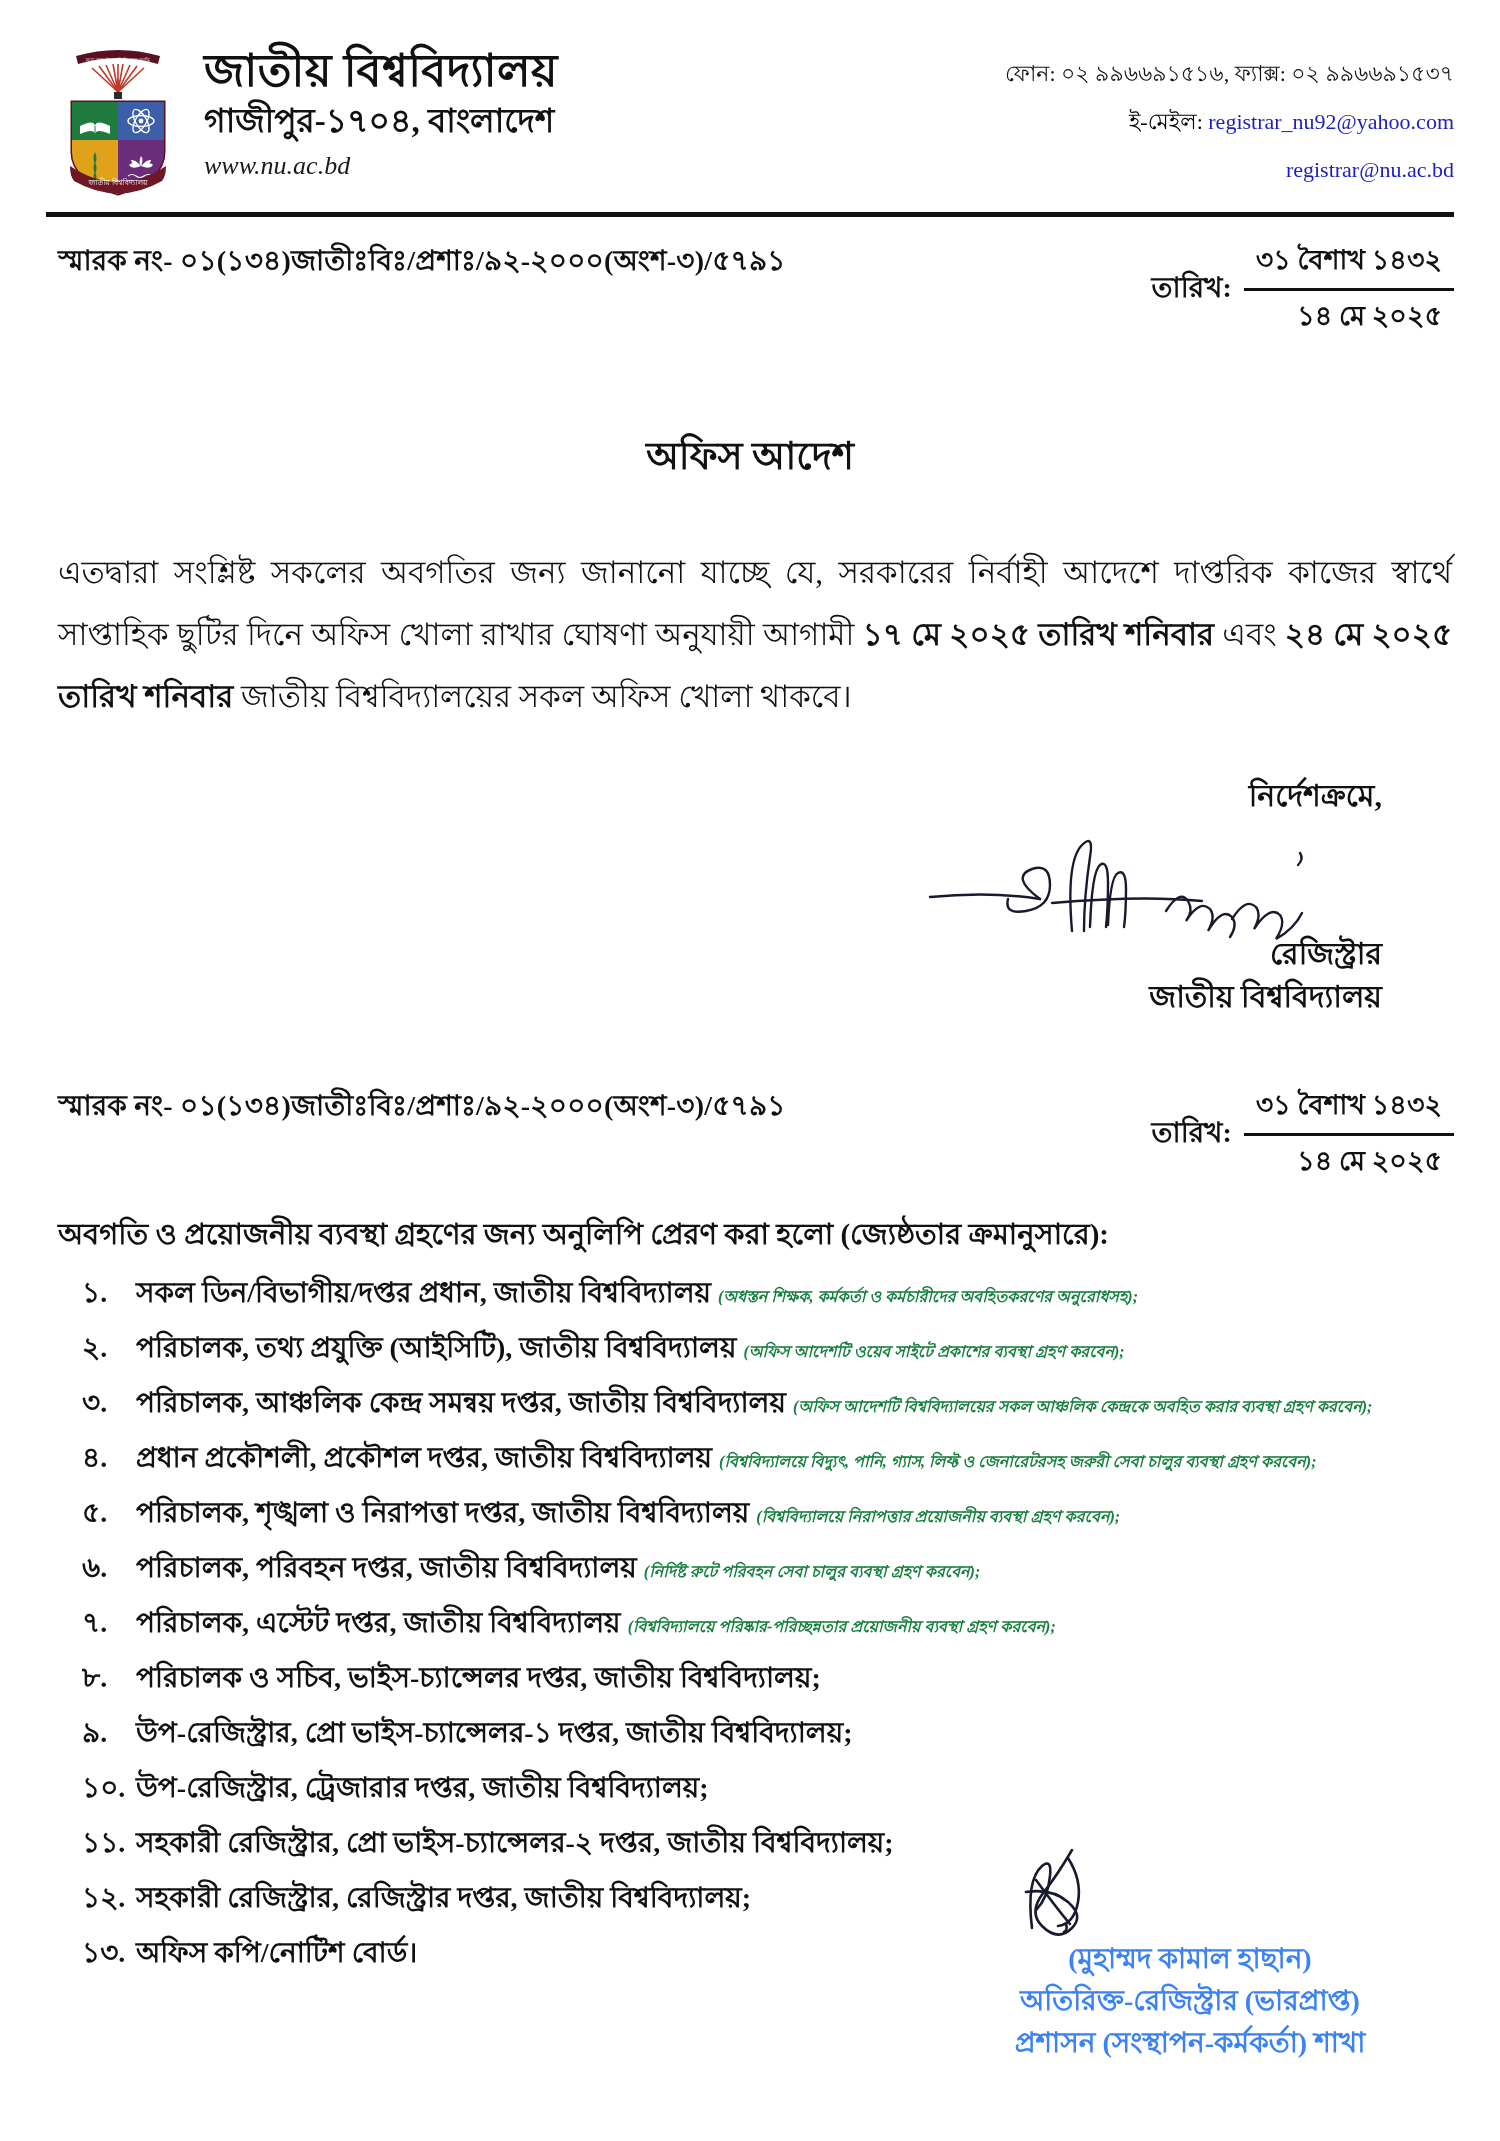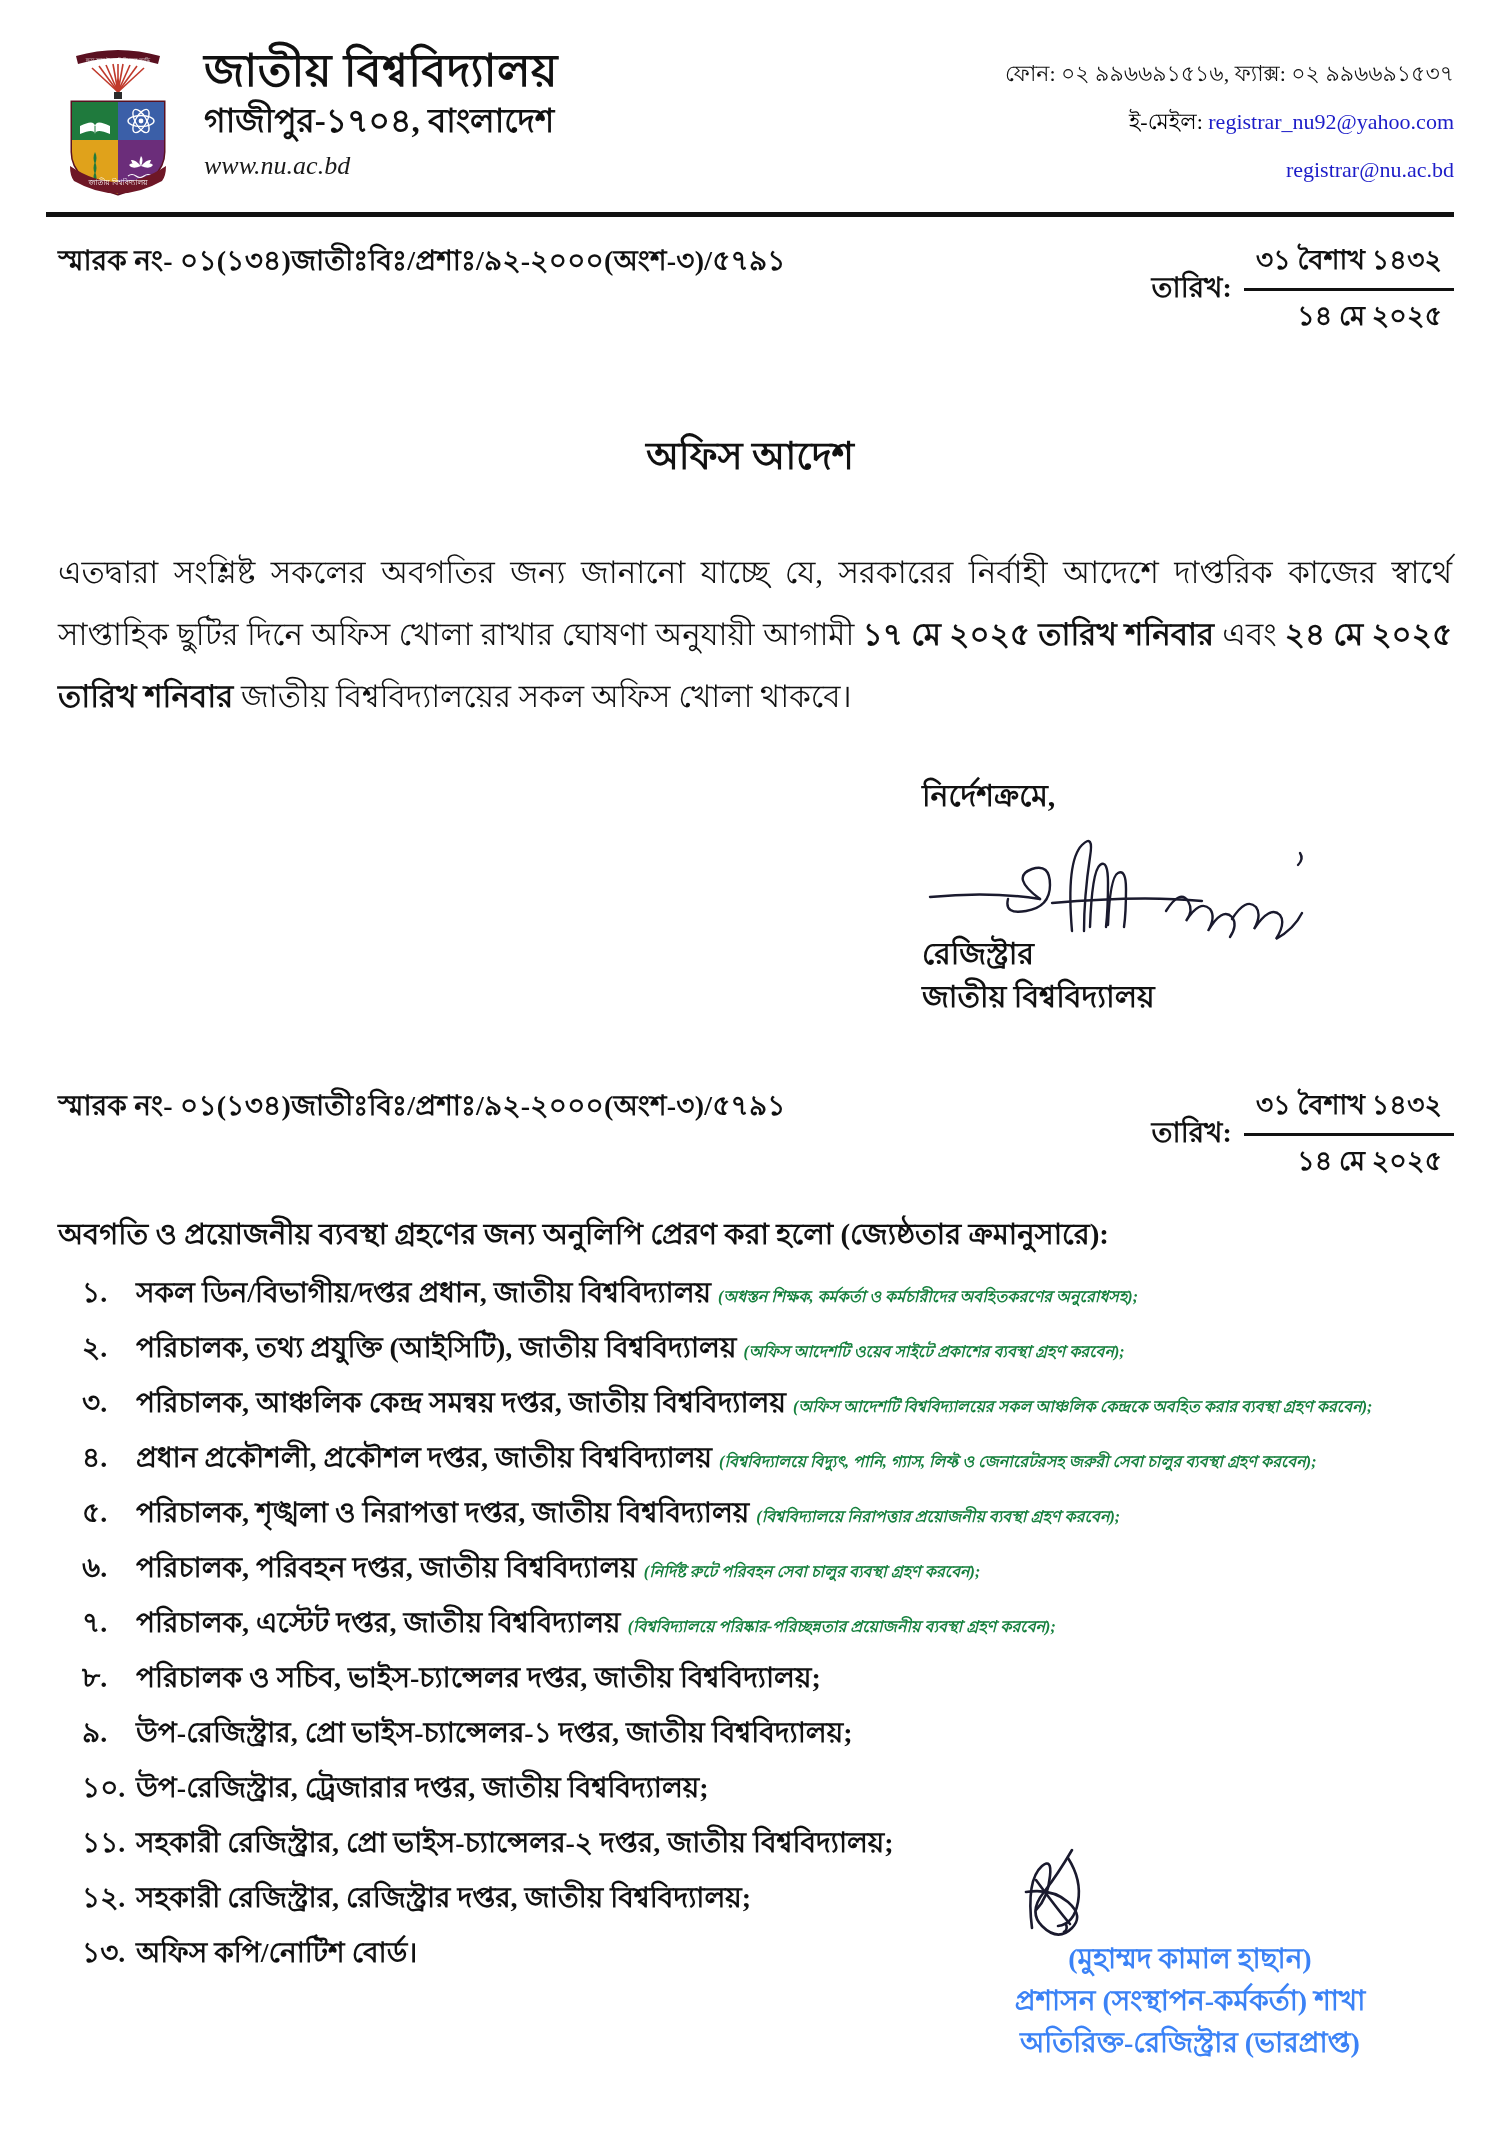--- a/index.html
+++ b/index.html
@@ -63,21 +63,21 @@
   
   .body-text{
     margin:52px 48px 0 58px;
     font-size:31px; line-height:2.0; color:#111;
     text-align:justify; text-justify:inter-word;
     font-weight:500;
   }
   .body-text b{ font-weight:800; }
   
   .sig1{
-    margin-top:44px; text-align:left;
+    margin-top:44px; text-align:right;
     width:460px; margin-left:auto; margin-right:118px;
   }
   .sig-order{ font-size:30px; font-weight:600; color:#111; }
   .sig-img{ height:116px; position:relative; margin:4px 0 -10px 0; }
   .sig-name{ font-size:30px; font-weight:600; color:#111; line-height:1.42; }
   .sig-role{ font-size:30px; font-weight:600; color:#111; line-height:1.42; }
   
   .memo-row2{
     display:flex; justify-content:space-between; align-items:flex-start;
     padding:0 46px 0 58px; margin-top:66px;
@@ -314,17 +314,17 @@
         <g fill="none" stroke="#1a1a2e" stroke-width="2.6" stroke-linecap="round">
           <path d="M72 88 q-6 -48 10 -62 q10 -8 8 10 q-2 22 -14 34"></path>
           <path d="M66 52 q26 -4 42 10 q16 14 4 26 q-14 14 -30 -2 q-14 -14 2 -34 q14 -18 28 -42"></path>
           <path d="M76 40 q22 30 34 44"></path>
           <path d="M108 18 q14 22 10 44 q-4 22 -20 24"></path>
           <path d="M106 84 q2 6 -2 8"></path>
         </g>
       </svg>
     </div>
     <div class="sig2-line">(মুহাম্মদ কামাল হাছান)</div>
+    <div class="sig2-line">অতিরিক্ত-রেজিস্ট্রার (ভারপ্রাপ্ত)</div>
     <div class="sig2-line">প্রশাসন (সংস্থাপন-কর্মকর্তা) শাখা</div>
-    <div class="sig2-line">অতিরিক্ত-রেজিস্ট্রার (ভারপ্রাপ্ত)</div>
   </div>
 
 </div>
 
 </body></html>

